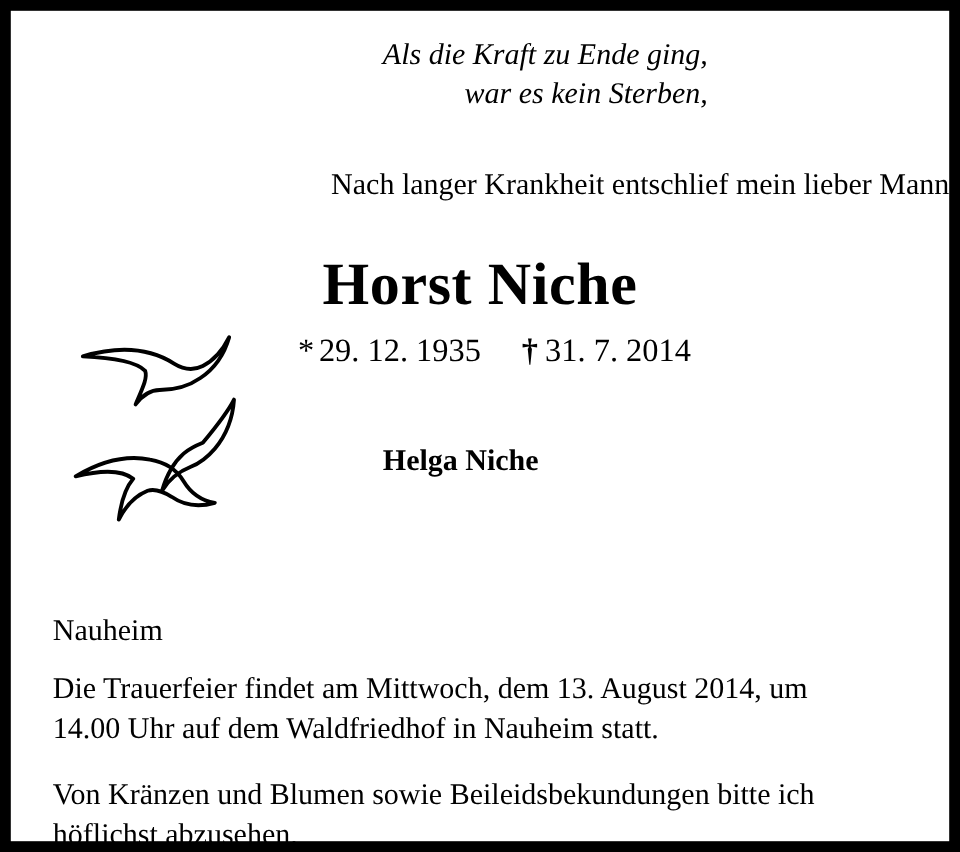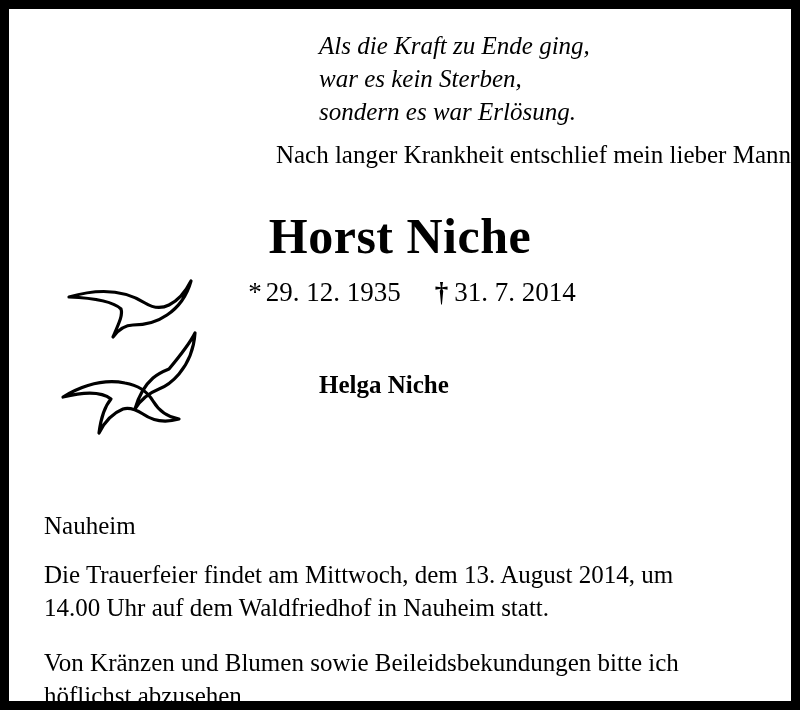--- a/index.html
+++ b/index.html
@@ -33,21 +33,21 @@
   
   .verse {
     position: absolute;
     left: 310px;
     top: 20px;
     font-style: italic;
     font-size: 25px;
     line-height: 33px;
     white-space: nowrap;
   }
-  .verse div { font-style: italic; }
+  .verse div { font-style: italic; text-align: right; }
 
   
   .intro {
     position: absolute;
     left: 0;
     right: 0;
     top: 132px;
     text-align: right;
     font-size: 25px;
     padding-left: 10px;
@@ -114,21 +114,20 @@
 </style>
 </head>
 <body>
 
 <div class="obituary">
   <div class="inner">
 
     <div class="verse">
       <div>Als die Kraft zu Ende ging,</div>
       <div>war es kein Sterben,</div>
-      <div>sondern es war Erlösung.</div>
     </div>
 
     <div class="intro">Nach langer Krankheit entschlief mein lieber Mann</div>
 
     <div class="name">Horst Niche</div>
 
     <div class="dates">
       <span class="star">*</span><span>29. 12. 1935</span><span class="gap"></span><span class="cross">†</span><span>31. 7. 2014</span>
     </div>
 

